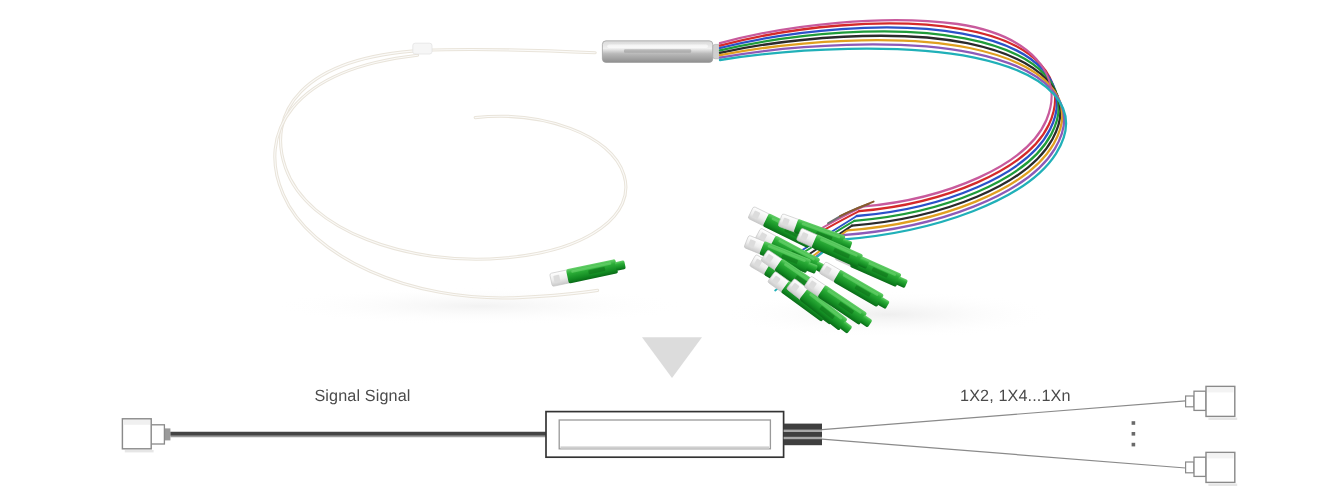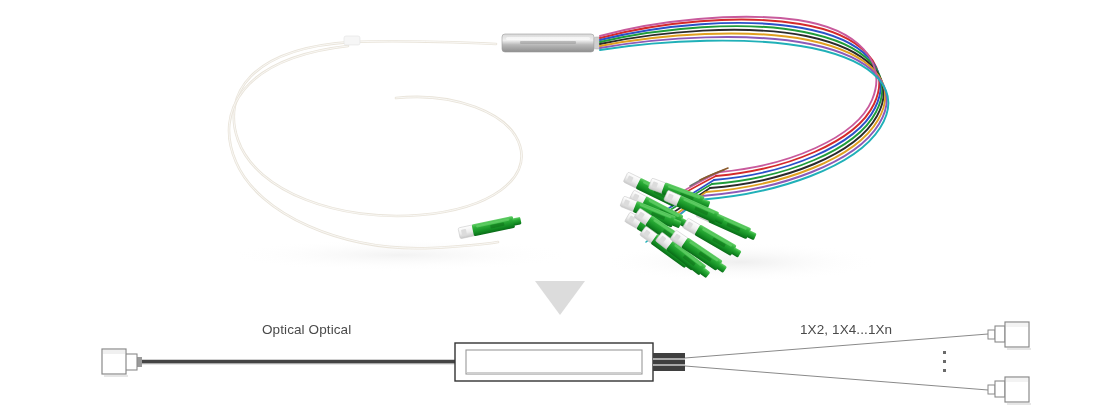--- a/index.html
+++ b/index.html
@@ -239,16 +239,16 @@
         <rect x="988" y="113" width="7" height="9" fill="#ffffff" stroke="#8a8a8a" stroke-width="1"></rect>
         <rect x="995" y="109" width="10" height="16" fill="#ffffff" stroke="#8a8a8a" stroke-width="1.1"></rect>
         <rect x="1005" y="105" width="24" height="25" fill="#ffffff" stroke="#8a8a8a" stroke-width="1.2"></rect>
         <rect x="1006" y="106" width="22" height="4" fill="#f3f3f3"></rect>
         <rect x="1007" y="131" width="24" height="2" fill="#e6e6e6"></rect>
       </g>
     </svg>
 
   </div>
 
-  <span class="lbl" id="label-optical-signal">Optical Optical</span>
+  <span class="lbl" id="label-optical-signal">Signal Signal</span>
   <span class="lbl" id="label-split-ratio">1X2, 1X4...1Xn</span>
 
 </div>
 
 </body></html>

